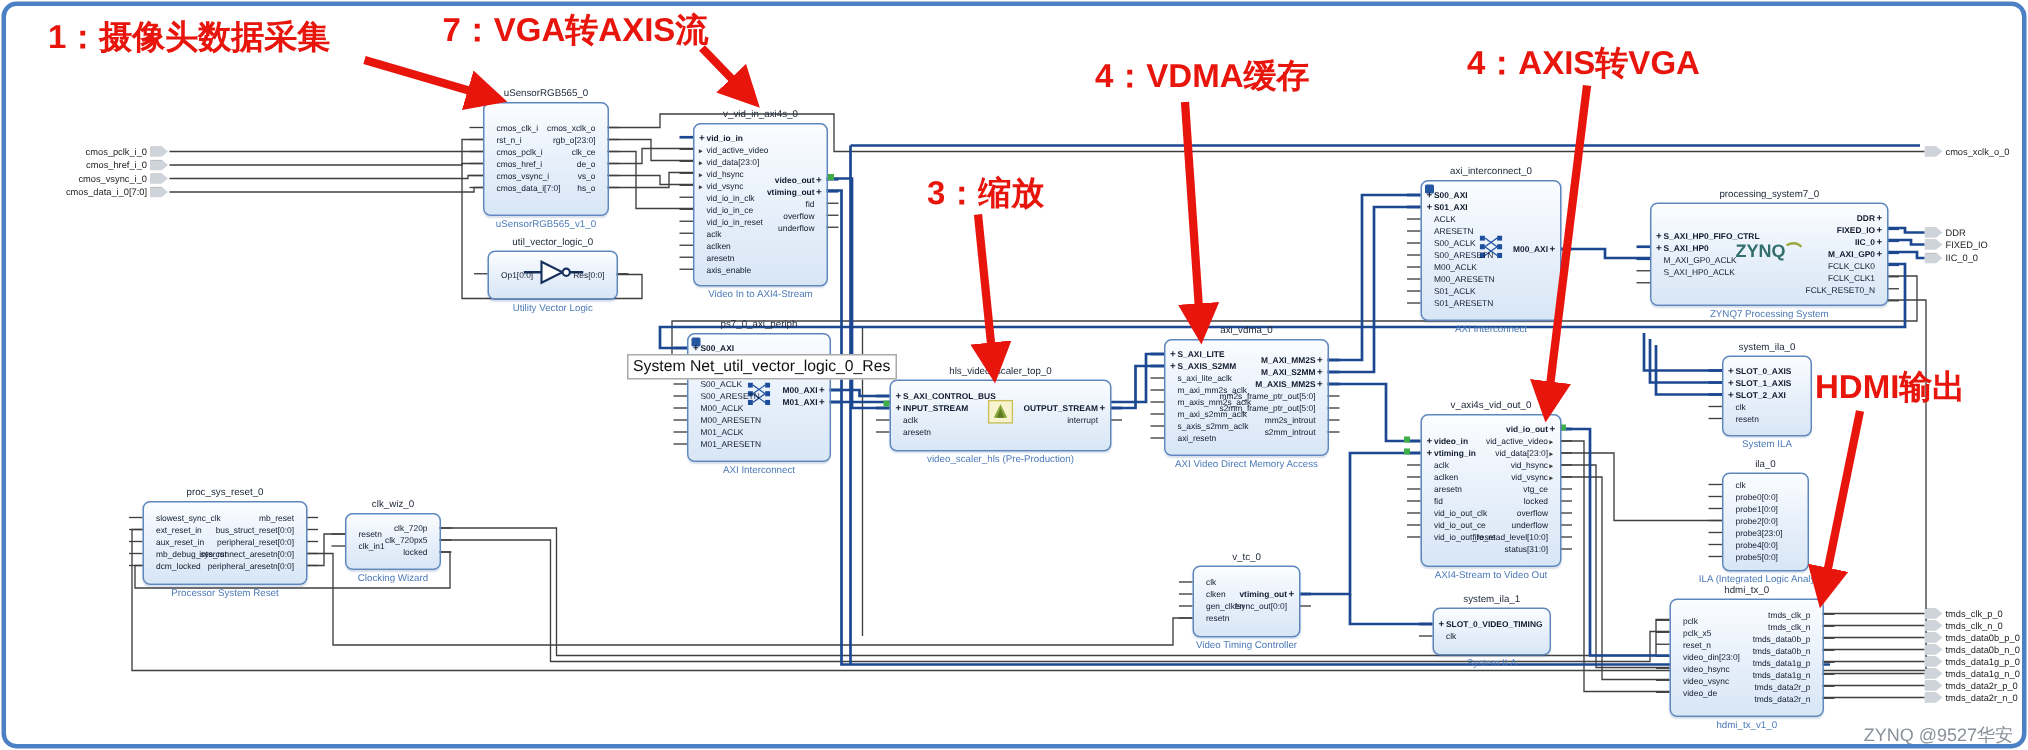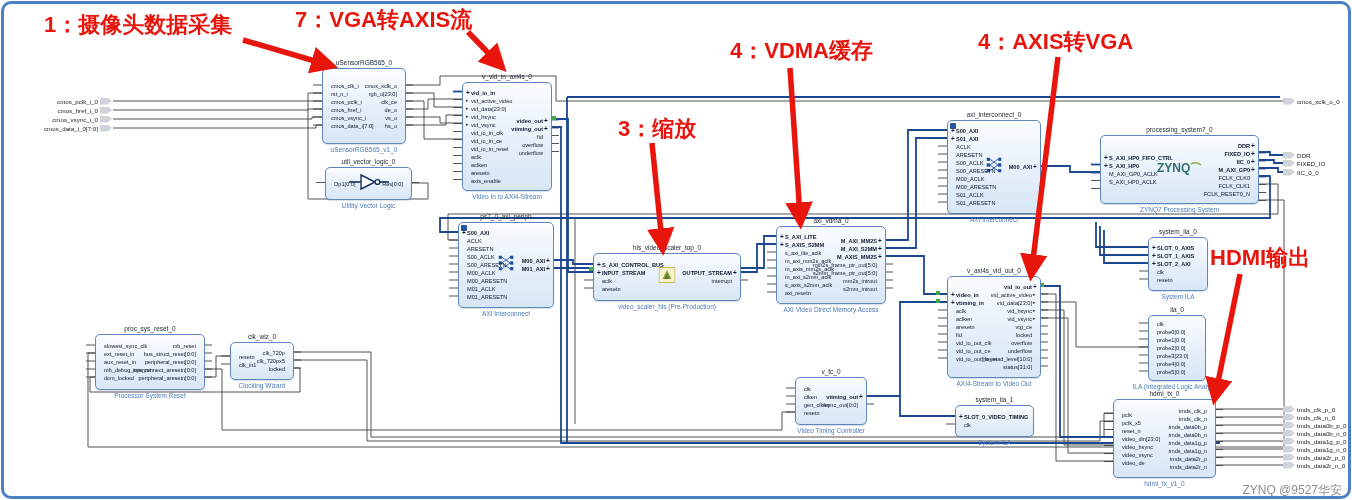--- a/index.html
+++ b/index.html
@@ -1110,35 +1110,36 @@
       </div>
       <div class="xport" style="left: 1283px; top: 453px;">
         <span class="xshape"></span>
         <span>tmds_data2r_p_0</span>
       </div>
       <div class="xport" style="left: 1283px; top: 461px;">
         <span class="xshape"></span>
         <span>tmds_data2r_n_0</span>
       </div>
     </div>
+  <div id="tooltip" style="left: 418px; top: 236px;">System Net_util_vector_logic_0_Res</div>
   <svg id="overlay" class="layer" width="1352" height="500">
     <defs>
       <marker id="ah" markerWidth="5" markerHeight="5" refX="2.5" refY="2.5" orient="auto">
         <path d="M0,0L5,2.5L0,5z" fill="#e8150d"></path>
       </marker>
     </defs>
   <polyline points="243 40 325 64" class="arrow" marker-end="url(#ah)"></polyline>
       <polyline points="468 32 497 62" class="arrow" marker-end="url(#ah)"></polyline>
       <polyline points="652 143 662 242" class="arrow" marker-end="url(#ah)"></polyline>
       <polyline points="790 68 800 216" class="arrow" marker-end="url(#ah)"></polyline>
       <polyline points="1058 57 1032 268" class="arrow" marker-end="url(#ah)"></polyline>
       <polyline points="1240 274 1216 392" class="arrow" marker-end="url(#ah)"></polyline>
     </svg>
   <div id="anns">
-      <div class="ann" style="left: 44px; top: 10px;">1：摄像头数据采集</div>
+      <div class="ann" style="left: 32px; top: 10px;">1：摄像头数据采集</div>
       <div class="ann" style="left: 295px; top: 5px;">7：VGA转AXIS流</div>
       <div class="ann" style="left: 618px; top: 114px;">3：缩放</div>
       <div class="ann" style="left: 730px; top: 36px;">4：VDMA缓存</div>
       <div class="ann" style="left: 978px; top: 27px;">4：AXIS转VGA</div>
       <div class="ann" style="left: 1210px; top: 243px;">HDMI输出</div>
     </div>
   <div id="watermark">ZYNQ @9527华安</div>
   <div class="frame"></div>
 </div>
 

